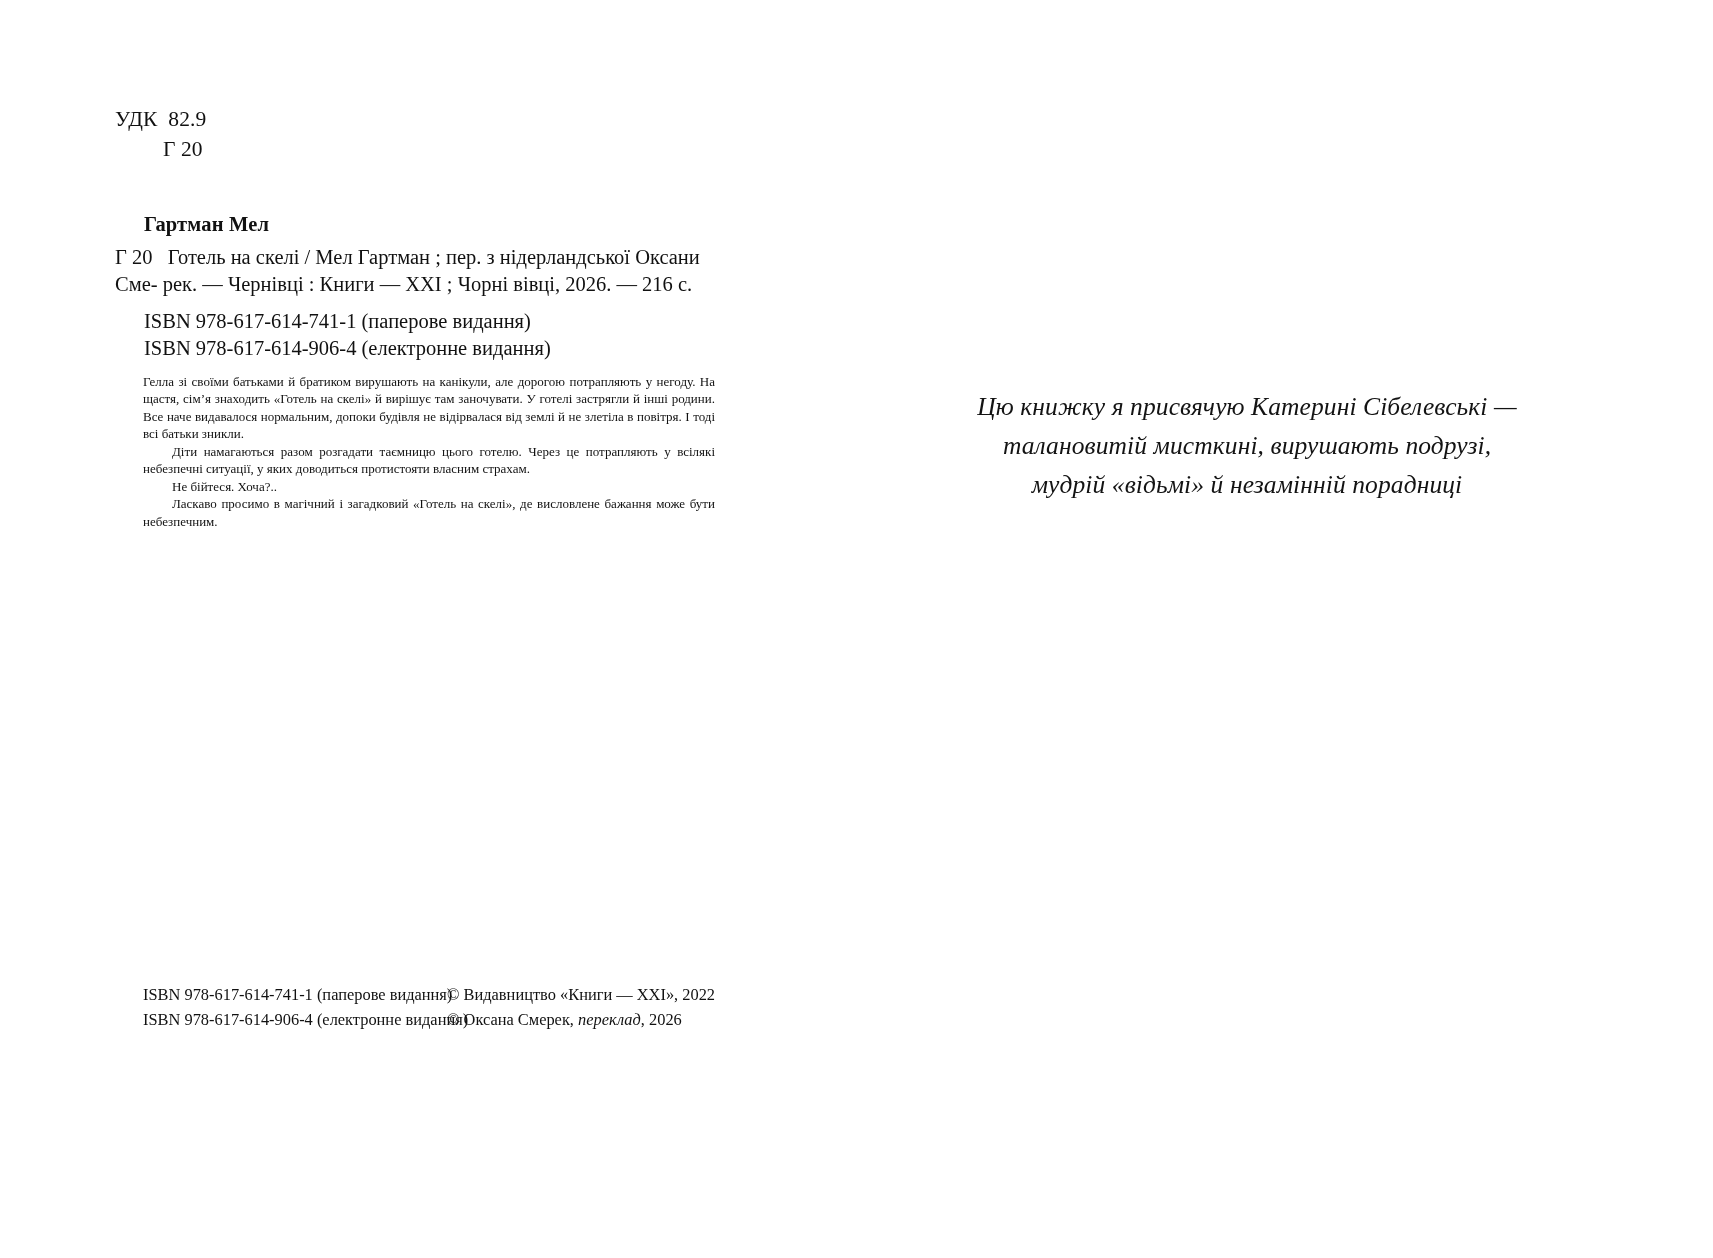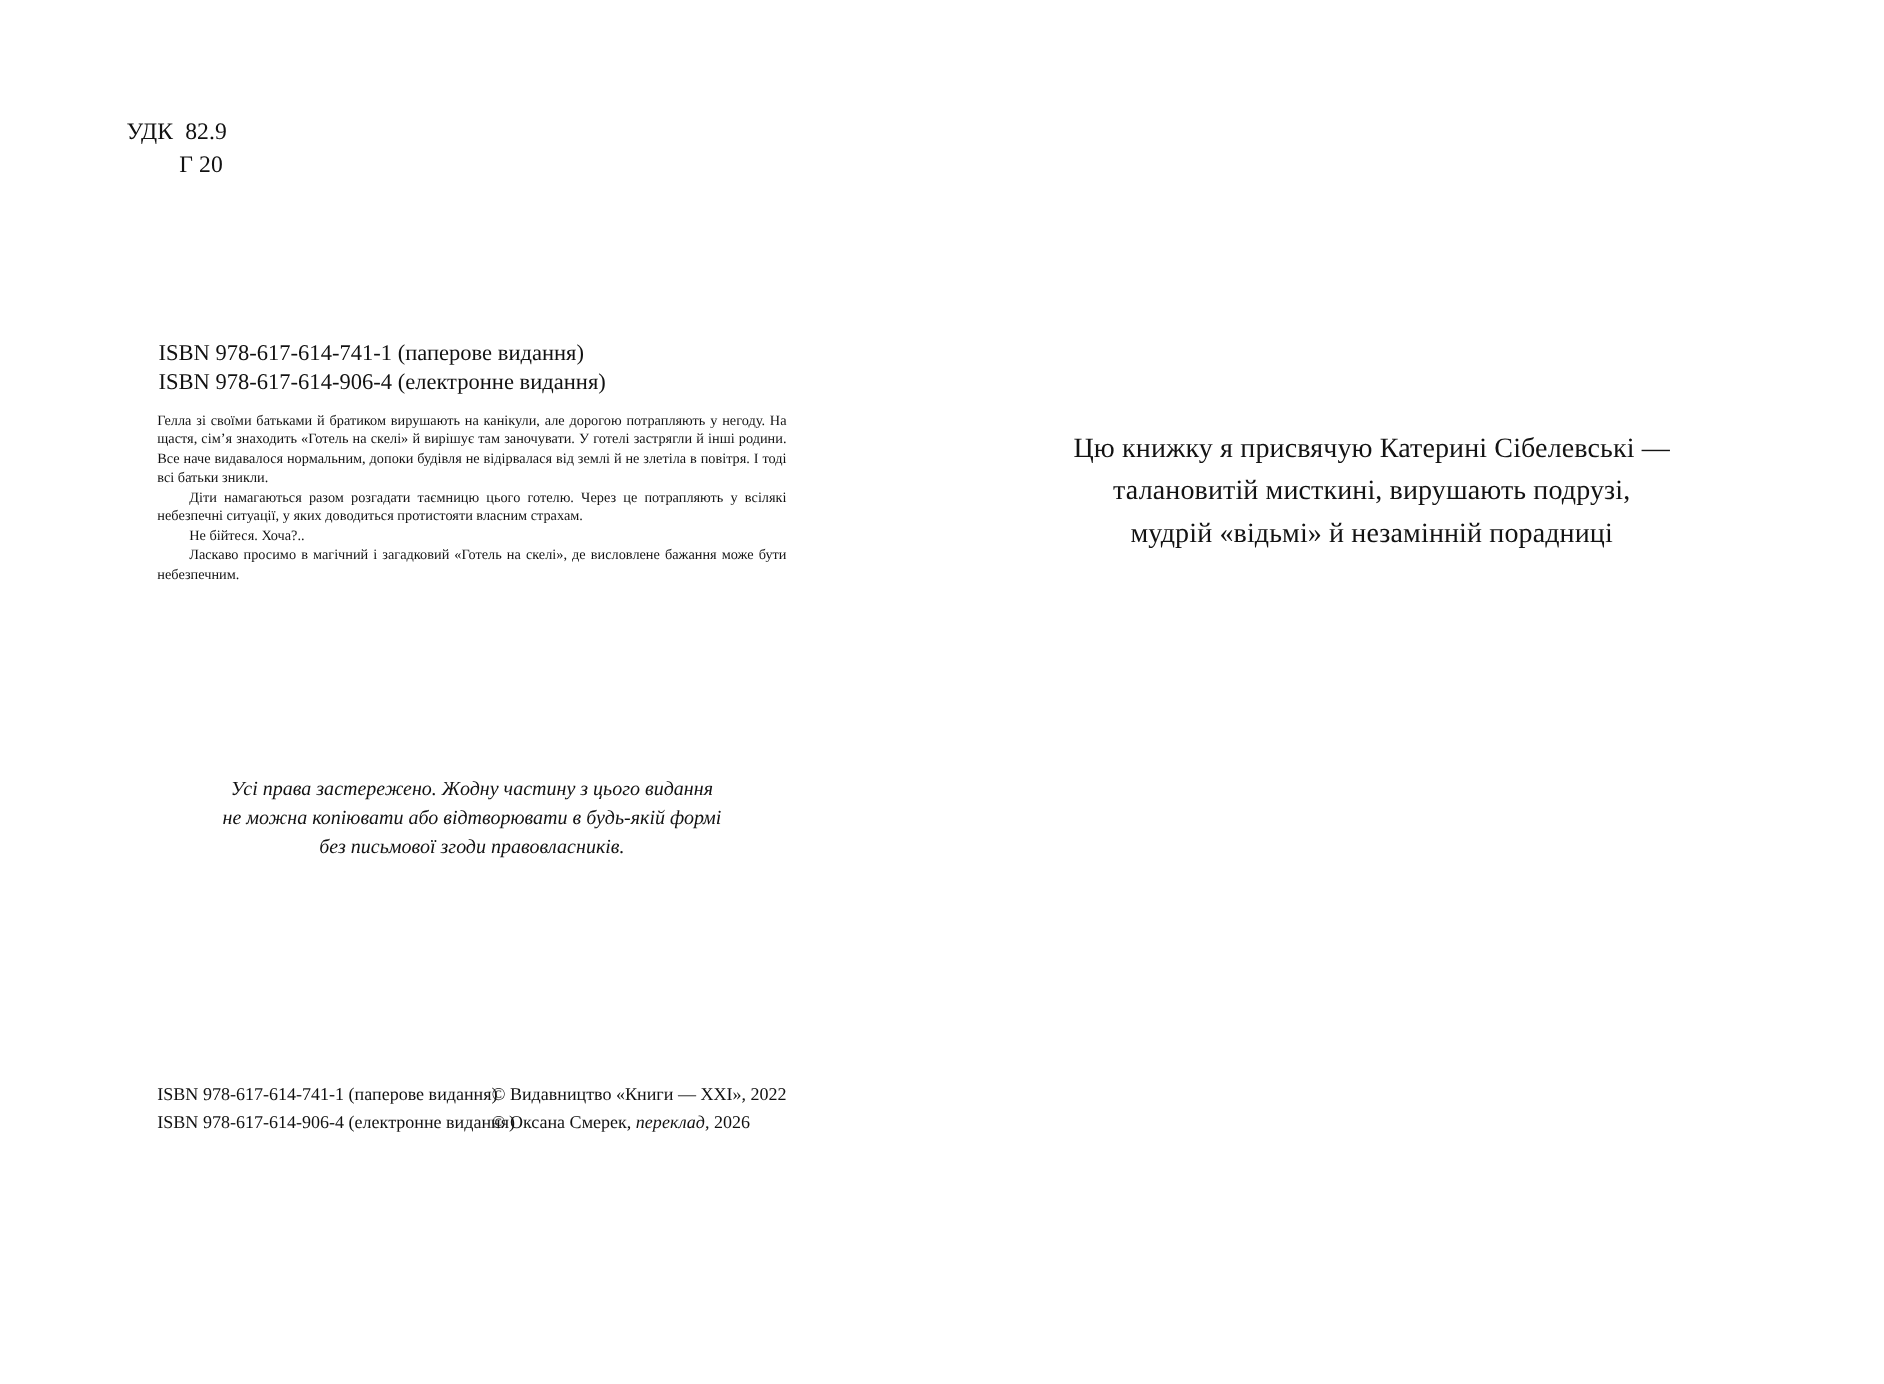--- a/index.html
+++ b/index.html
@@ -139,57 +139,60 @@
     top: 0;
     width: 853px;
     height: 1258px;
   }
   .dedication {
     position: absolute;
     left: 0;
     top: 388px;
     width: 700px;
     text-align: center;
+    font-style: italic;
     font-size: 25.5px;
     line-height: 1.52;
     color: #131313;
     letter-spacing: 0.1px;
   }
   .dedication .ded-line { display: block; }
 </style>
 </head>
 <body>
 
 <div class="page-spread">
 
   <div class="verso">
 
     <div class="udk-block">
       <div class="udk-line-1"><span>УДК</span><span>&nbsp;&nbsp;</span><span>82.9</span></div>
       <div class="udk-line-2">Г 20</div>
     </div>
 
+    <div class="cip-block">
+      <div class="cip-author">Гартман Мел</div>
+      <div class="cip-desc">
+        <span>Г 20</span><span class="cip-indent">&nbsp;&nbsp;&nbsp;</span><span>Готель на скелі / Мел Гартман ; пер. з нідерландської Оксани Сме-</span>
+        <span>рек. — Чернівці : Книги — XXI ; Чорні вівці, 2026. — 216 с.</span>
+      </div>
+    </div>
 
     <div class="isbn-block">
       <div>ISBN 978-617-614-741-1 (паперове видання)</div>
       <div>ISBN 978-617-614-906-4 (електронне видання)</div>
     </div>
 
     <div class="annotation">
       <p>Гелла зі своїми батьками й братиком вирушають на канікули, але доро­гою потрапляють у негоду. На щастя, сім’я знаходить «Готель на ске­лі» й вирішує там заночувати. У готелі застрягли й інші родини. Все наче видавалося нормальним, допоки будівля не відірвалася від зем­лі й не злетіла в повітря. І тоді всі батьки зникли.</p>
       <p>Діти намагаються разом розгадати таємницю цього готелю. Через це потрапляють у всілякі небезпечні ситуації, у яких доводиться про­тистояти власним страхам.</p>
       <p class="short">Не бійтеся. Хоча?..</p>
       <p>Ласкаво просимо в магічний і загадковий «Готель на скелі», де ви­словлене бажання може бути небезпечним.</p>
     </div>
 
-    <div class="rights-notice">
-      <div>Усі права застережено. Жодну частину з цього видання</div>
-      <div>не можна копіювати або відтворювати в будь-якій формі</div>
-      <div>без письмової згоди правовласників.</div>
-    </div>
 
 
     <div class="bottom-isbn">
       <div>ISBN 978-617-614-741-1 (паперове видання)</div>
       <div>ISBN 978-617-614-906-4 (електронне видання)</div>
     </div>
 
     <div class="bottom-copyright">
       <div>© Видавництво «Книги — XXI», 2022</div>
       <div><span>© Оксана Смерек, </span><span class="ital">переклад</span><span>, 2026</span></div>

